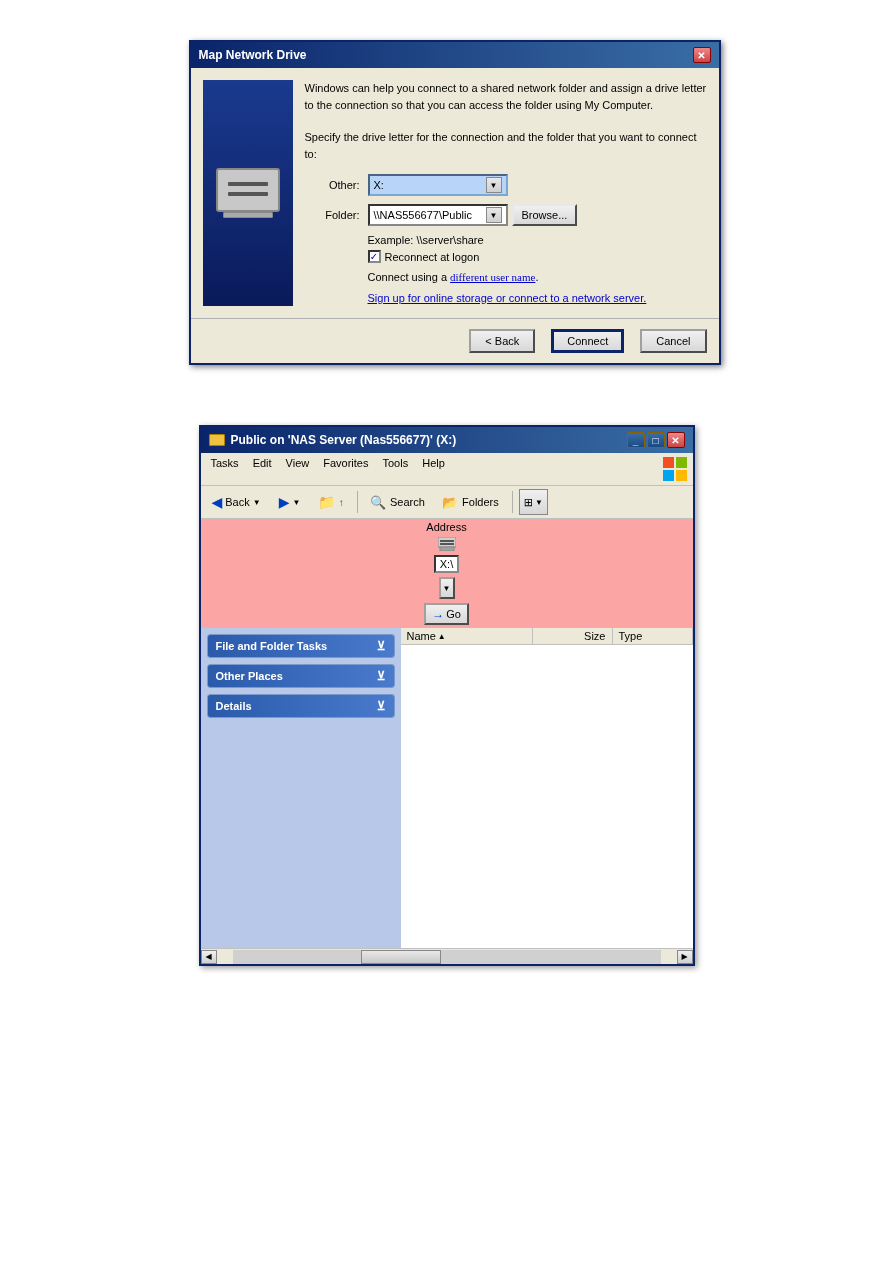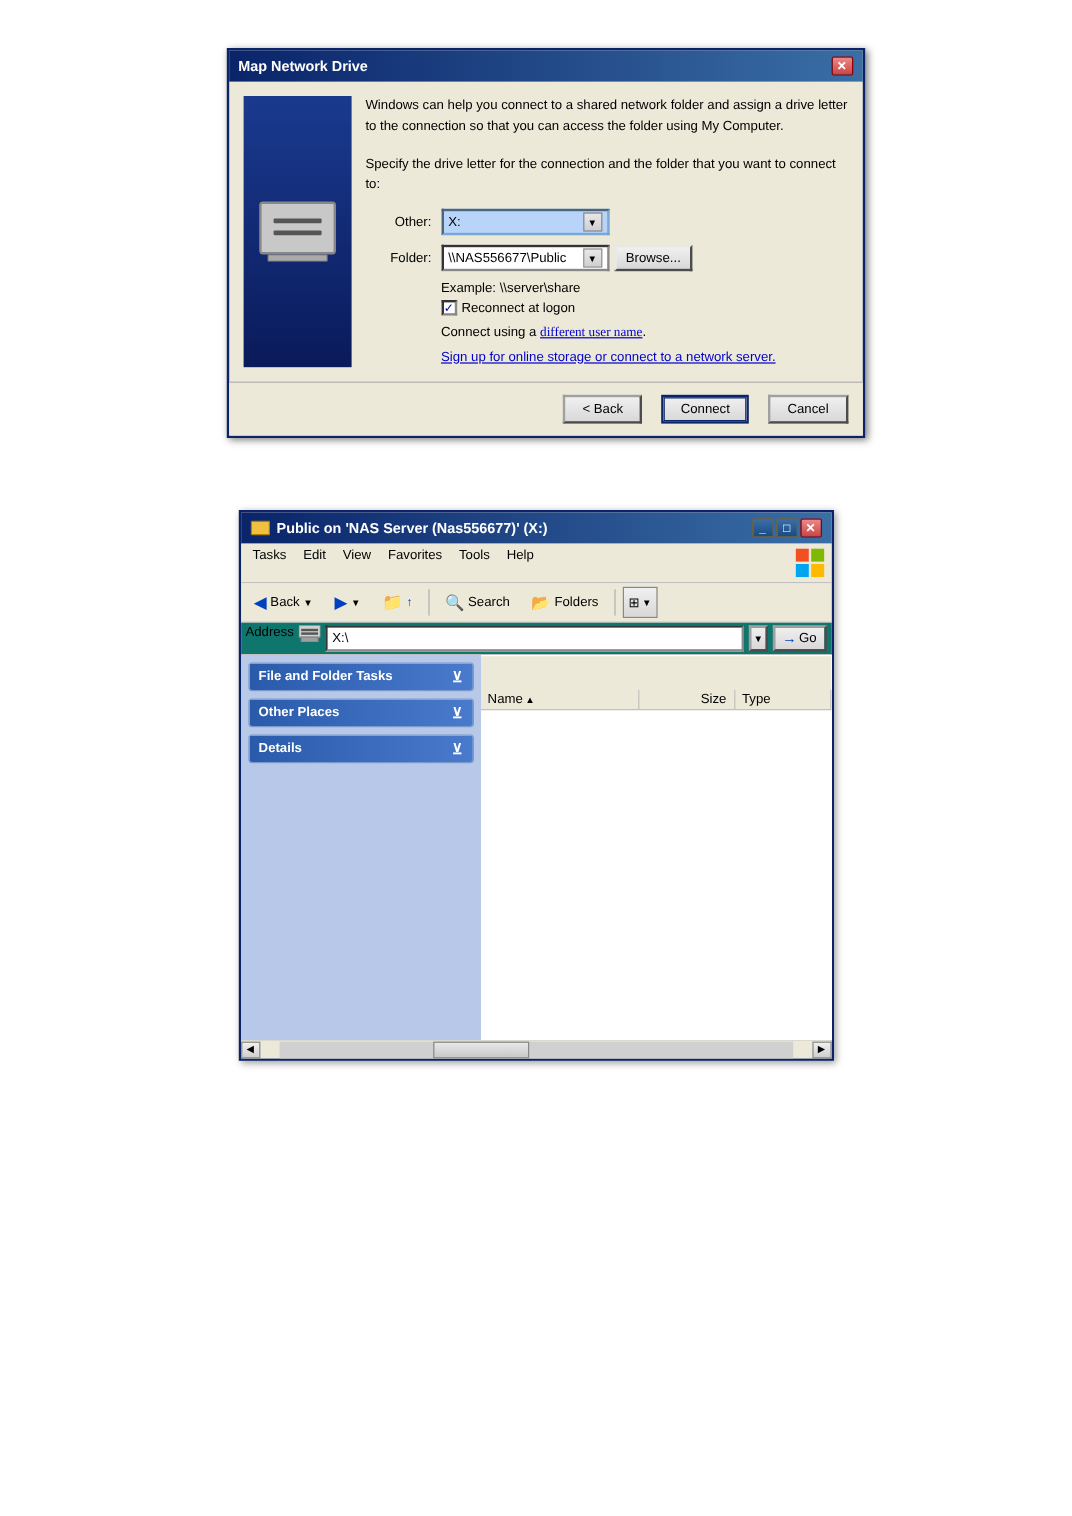--- a/index.html
+++ b/index.html
@@ -395,26 +395,27 @@
       padding: 2px 4px;
       border: 1px solid #888;
       background: linear-gradient(to bottom, #f0f0f0, #d8d8d8);
       font-size: 11px;
       cursor: pointer;
       height: 26px;
       gap: 2px;
     }
 
     .address-bar {
-      background: #0f766e;
-      display: flex;
-      align-items: flex-start;
+      background: #fca5a5;
+      display: flex;
+      align-items: center;
       padding: 2px 4px;
       border-bottom: 1px solid #c0c0c0;
       gap: 4px;
+      flex-direction: column;
     }
 
     .address-label {
       font-size: 11px;
       color: #000;
     }
 
     .address-icon {
       display: flex;
       align-items: center;
@@ -510,21 +511,20 @@
     }
 
     .file-col {
       padding: 2px 6px;
       font-size: 11px;
       border-right: 1px solid #c0c0c0;
       cursor: pointer;
       display: flex;
       align-items: center;
       gap: 2px;
-      margin-top: 28px;
     }
 
     .file-col-name {
       flex: 1;
     }
 
     .file-col-size {
       width: 80px;
       justify-content: flex-end;
     }

